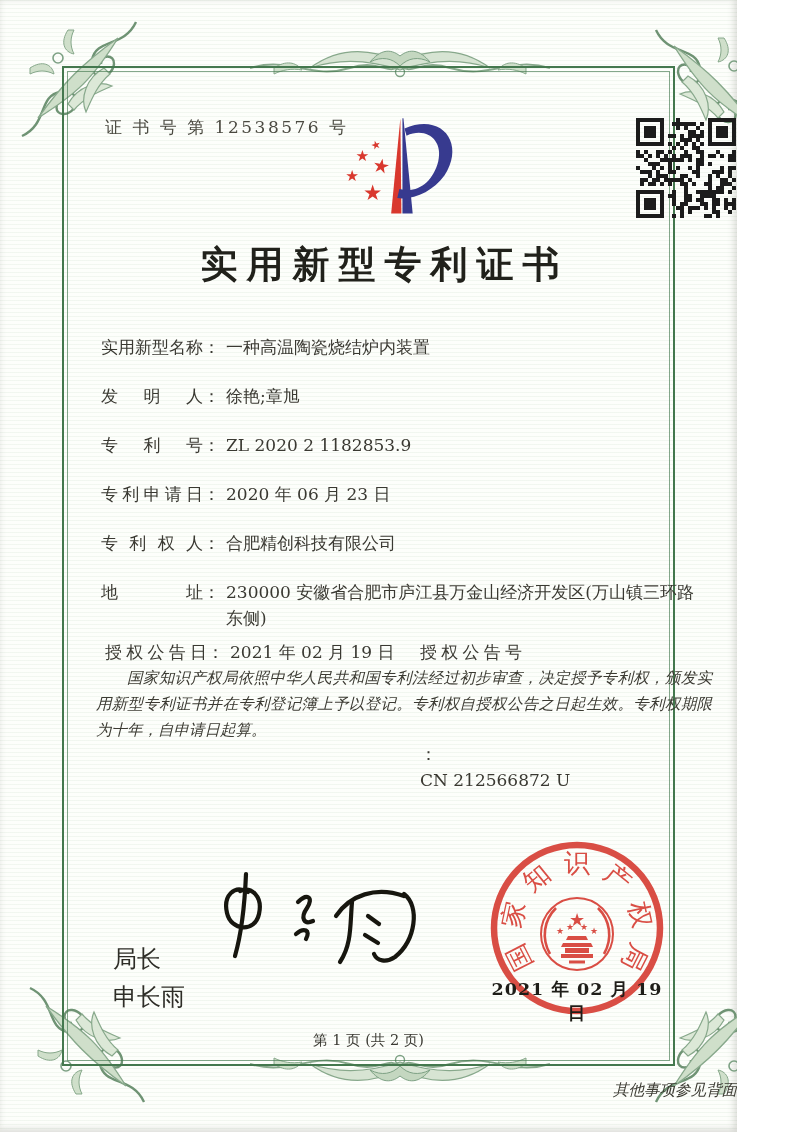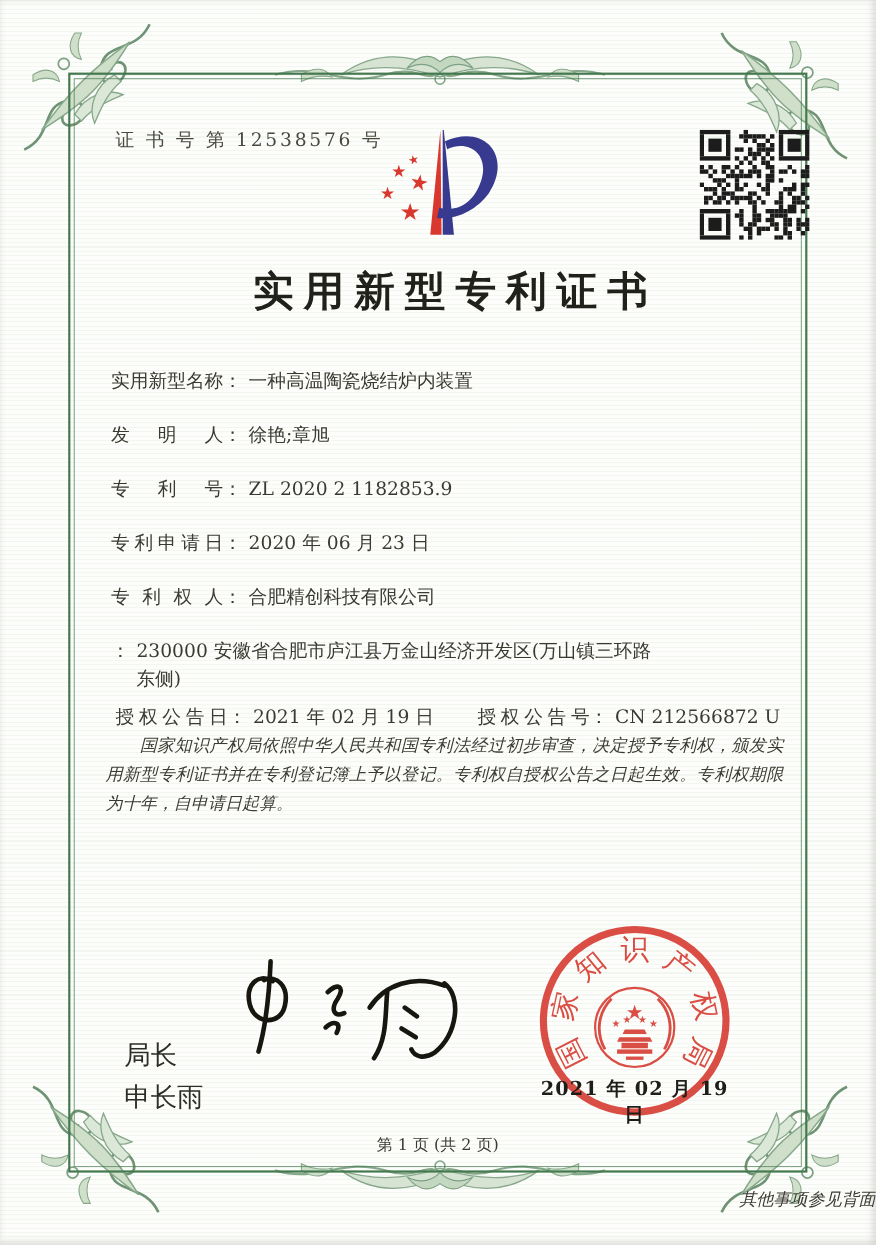--- a/index.html
+++ b/index.html
@@ -1,42 +1,43 @@
 <!DOCTYPE html>
 <html><head>
 <meta charset="utf-8">
 <style>
   html,body{margin:0;padding:0;background:#ffffff;}
   .page{
-    position:relative;width:796px;height:1132px;overflow:hidden;
+    position:relative;width:696px;height:1132px;overflow:hidden;
     background:
       repeating-linear-gradient(180deg, rgba(142,180,142,0.10) 0 1px, rgba(255,255,255,0) 1px 4px),
       linear-gradient(#fdfefb,#fdfefb);
     box-shadow:inset -4px 0 6px rgba(90,90,80,0.12), inset 0 -4px 6px rgba(90,90,80,0.12);
     font-family:"DejaVu Serif","Liberation Serif",serif;
     color:#33322c;
+    padding-left:41px;
   }
   
   .frame{position:absolute;left:62px;top:66px;right:62px;bottom:66px;border:2.5px solid #44784e;}
   .frame-inner{position:absolute;inset:3px;border:1px solid rgba(68,120,78,0.65);}
   .orn{position:absolute;left:0;top:0;pointer-events:none;}
   .cert-no{position:absolute;left:105px;top:116px;font-size:17px;letter-spacing:2.5px;color:#4a4940;}
   .logo{position:absolute;left:338px;top:108px;}
   .qr{position:absolute;left:636px;top:118px;}
   .title{
     position:absolute;left:16px;top:240px;width:100%;text-align:center;
     font-size:37px;font-weight:bold;letter-spacing:9px;color:#21211b;
   }
   .fields{position:absolute;left:101px;top:334px;width:612px;font-size:17px;line-height:26px;}
   .frow{display:flex;margin-bottom:23px;}
   .flabel{display:inline-block;width:102px;text-align:justify;text-align-last:justify;flex:0 0 102px;color:#3a3932;}
   .fcolon{flex:0 0 auto;margin-right:6px;color:#3a3932;}
   .fvalue{flex:1 1 auto;max-width:478px;color:#3a3932;}
   .grant-row{position:absolute;left:105px;top:639px;font-size:17px;line-height:26px;width:612px;}
-  .grant-pair2{position:absolute;left:329px;top:0;display:flex;}
+  .grant-pair2{position:absolute;left:315px;top:0;display:flex;flex-direction:column;}
   .grant-pair1{display:flex;position:absolute;left:0;top:0;width:310px;}
   .paras{
     position:absolute;left:96px;top:666px;width:616px;
     font-size:15.5px;line-height:26px;text-align:justify;color:#3c3b33;
     font-style:italic;
   }
   .paras p{margin:0;text-indent:2em;font-family:Liberation Mono, monospace;}
   .signer{position:absolute;left:113px;top:940px;font-size:24px;line-height:38px;color:#2e2d27;}
   .signature{position:absolute;left:210px;top:868px;}
   .seal{position:absolute;left:482px;top:833px;}
@@ -336,20 +337,21 @@
       <span class="flabel">专利申请日</span>
         <span class="fcolon">：</span>
         <span class="fvalue">2020 年 06 月 23 日</span>
     </div>
     <div class="frow">
       <span class="flabel">专利权人</span>
         <span class="fcolon">：</span>
         <span class="fvalue">合肥精创科技有限公司</span>
     </div>
     <div class="frow">
+      <span class="flabel">地址</span>
         <span class="fcolon">：</span>
         <span class="fvalue">230000 安徽省合肥市庐江县万金山经济开发区(万山镇三环路东侧)</span>
     </div>
   </div>
 
   <div class="grant-row">
     <div class="grant-pair1">
       <span class="flabel">授权公告日</span>
         <span class="fcolon">：</span>
         <span class="fvalue">2021 年 02 月 19 日</span>

